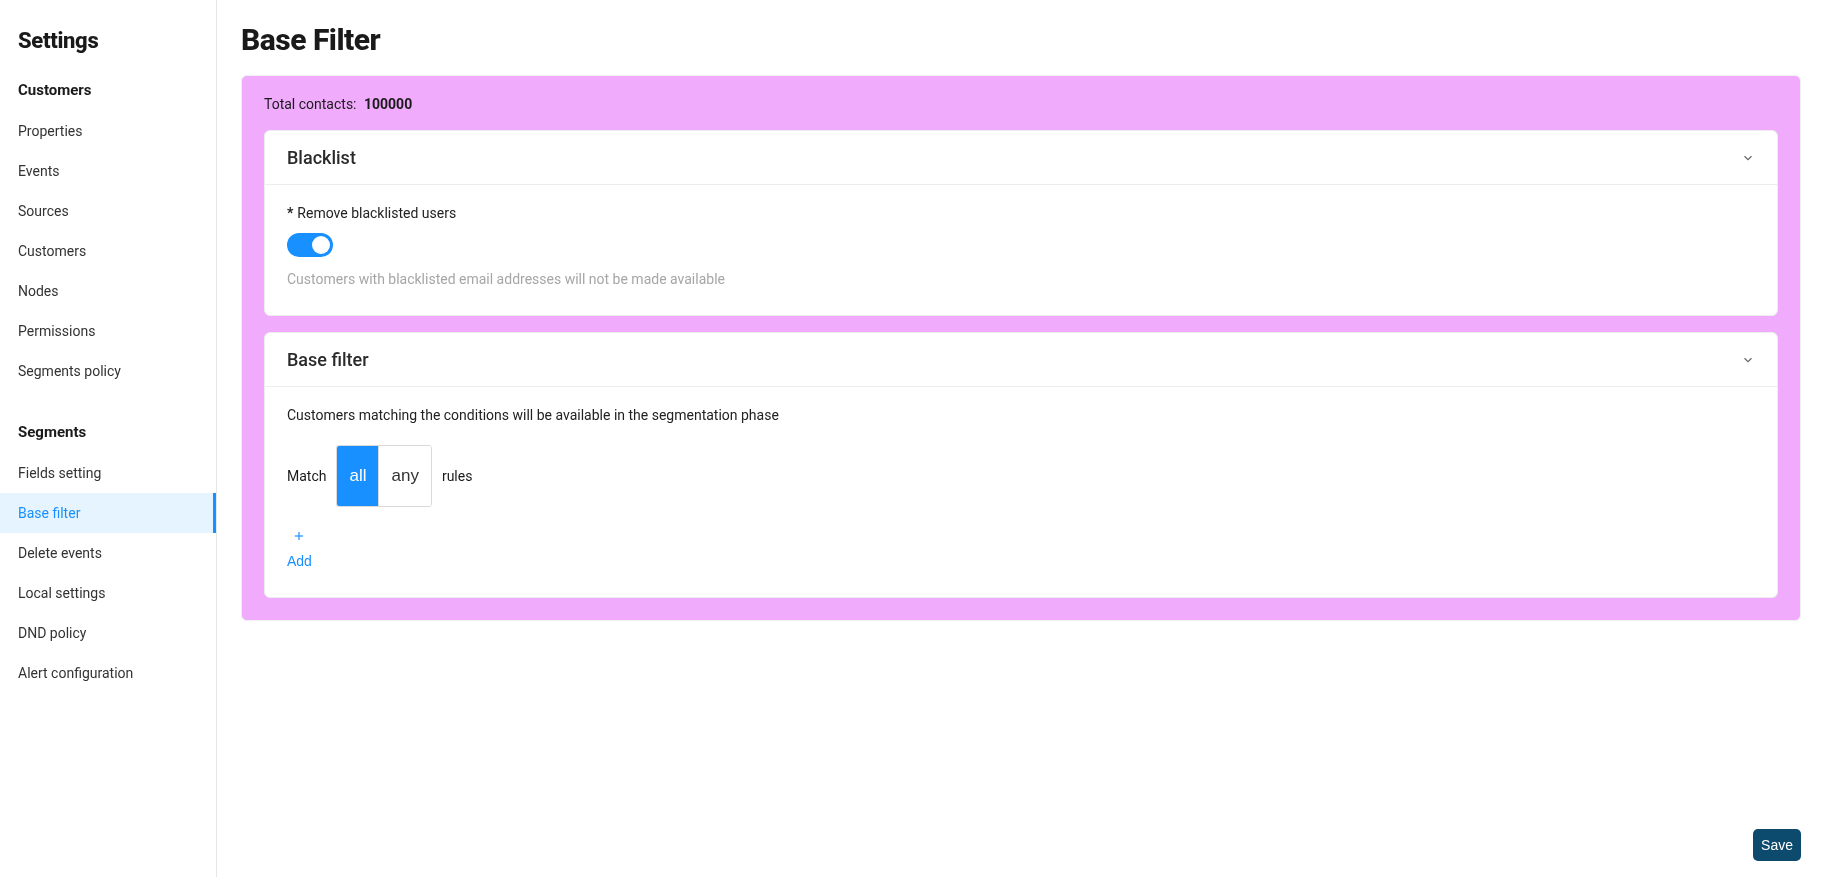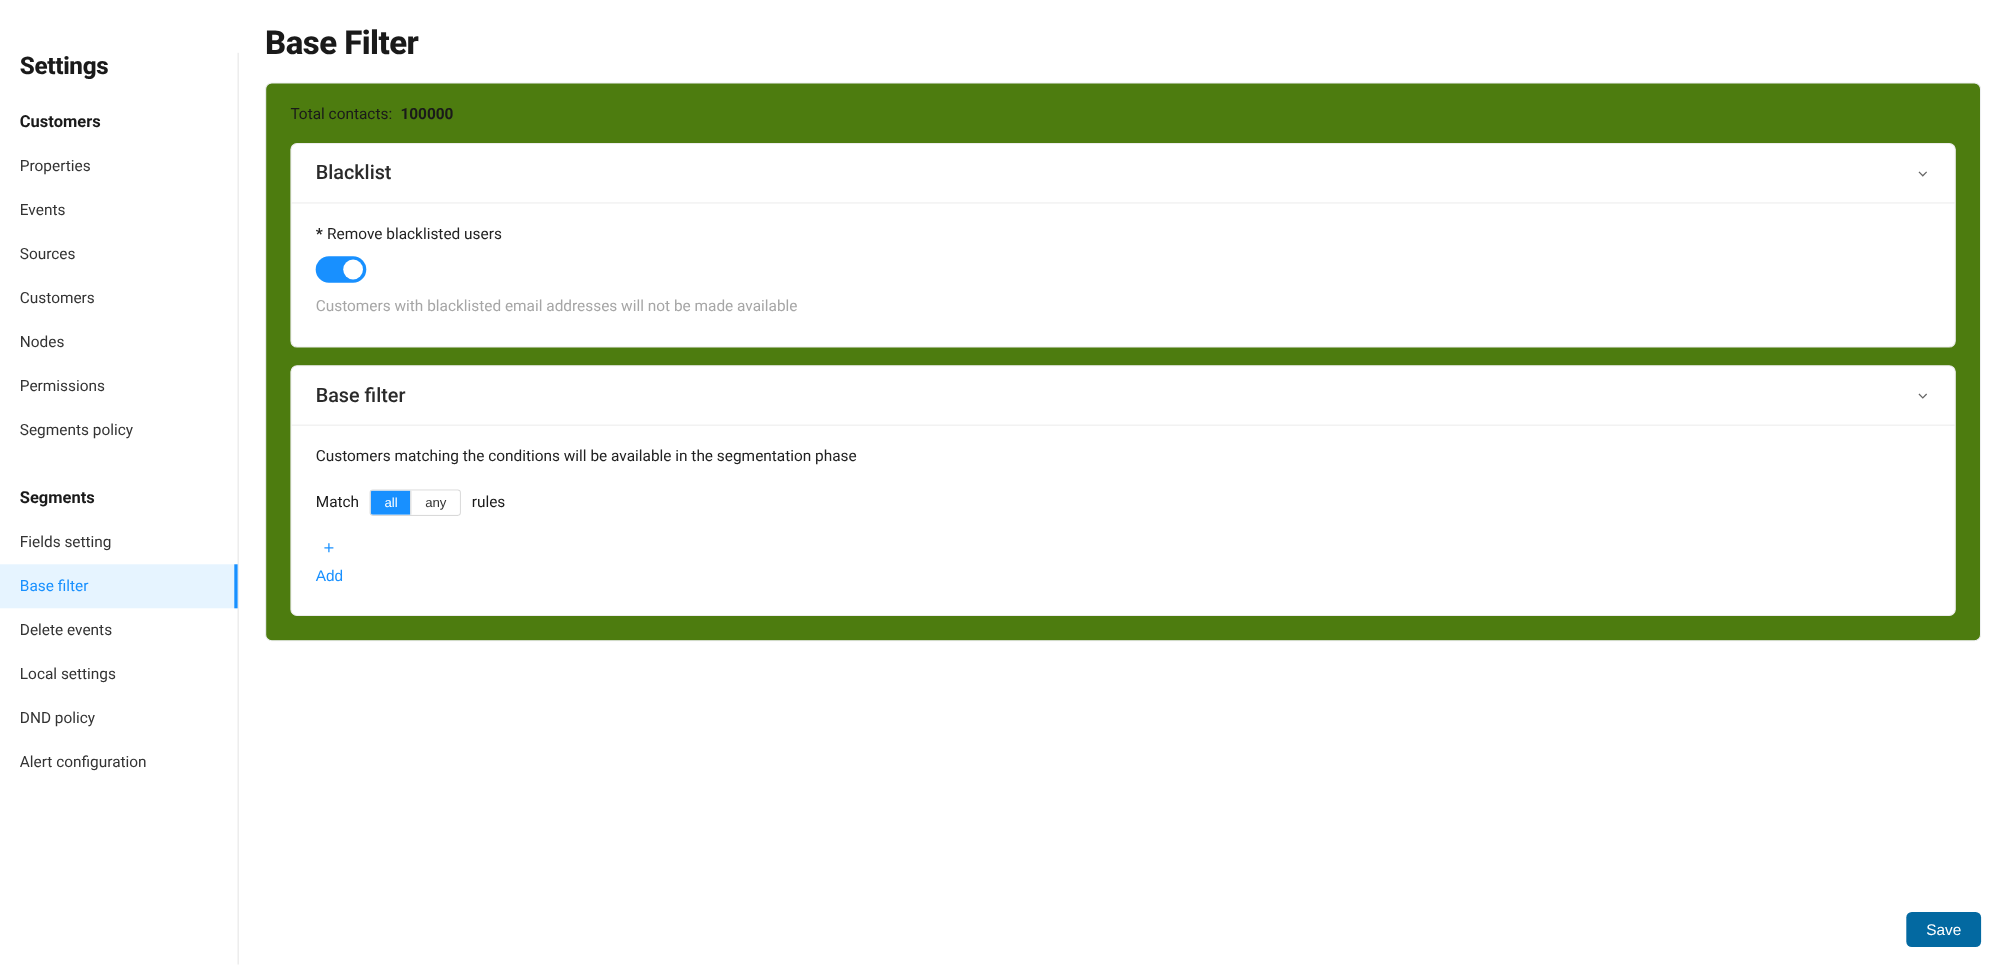--- a/index.html
+++ b/index.html
@@ -17,22 +17,22 @@
       overflow: hidden;
       position: relative;
     }
     .layout {
       display: flex;
       height: 100%;
     }
     .sidebar {
       width: 217px;
       border-right: 1px solid #e6e6e6;
+      padding-top: 28px;
       flex-shrink: 0;
-      margin-top: 48px;
     }
     .sidebar-title {
       font-size: 22px;
       font-weight: 800;
       padding: 0 18px 18px 18px;
       letter-spacing: -0.3px;
     }
     .sidebar-section-header {
       font-size: 15px;
       font-weight: 700;
@@ -73,21 +73,21 @@
       padding: 22px 24px 0 24px;
       overflow: auto;
     }
     .page-title {
       font-size: 30px;
       font-weight: 800;
       letter-spacing: -0.5px;
       margin-bottom: 18px;
     }
     .stats-bar {
-      background: #4d7c0f;
+      background: #f0abfc;
       border: 1px solid #eef0f1;
       border-radius: 6px;
       padding: 20px 22px 22px 22px;
     }
     .total-line {
       font-size: 14px;
       margin-bottom: 18px;
     }
     .total-line .val {
       font-weight: 700;
@@ -165,22 +165,22 @@
       margin-bottom: 22px;
       font-size: 14px;
     }
     .seg-group {
       display: inline-flex;
       border: 1px solid #d9d9d9;
       border-radius: 3px;
       overflow: hidden;
     }
     .seg-btn {
-      padding: 4px 12px;
-      font-size: 12px;
+      padding: 20px 12px;
+      font-size: 17px;
       background: #fff;
       cursor: pointer;
       color: #333;
       border: none;
     }
     .seg-btn + .seg-btn {
       border-left: 1px solid #d9d9d9;
     }
     .seg-btn.active {
       background: #1890ff;
@@ -200,25 +200,25 @@
     }
     .add-btn .plus {
       display: inline-flex;
     }
     .footer {
       display: flex;
       justify-content: flex-end;
       padding: 16px 24px;
     }
     .save-btn {
-      background: #0369a1;
+      background: #0c4a6e;
       color: #fff;
       border: none;
       border-radius: 5px;
-      padding: 8px 18px;
+      padding: 8px 8px;
       font-size: 14px;
       cursor: pointer;
     }
   </style>
 </head>
 <body>
 
 <div class="layout">
   <aside class="sidebar">
     <div class="sidebar-title">Settings</div>

